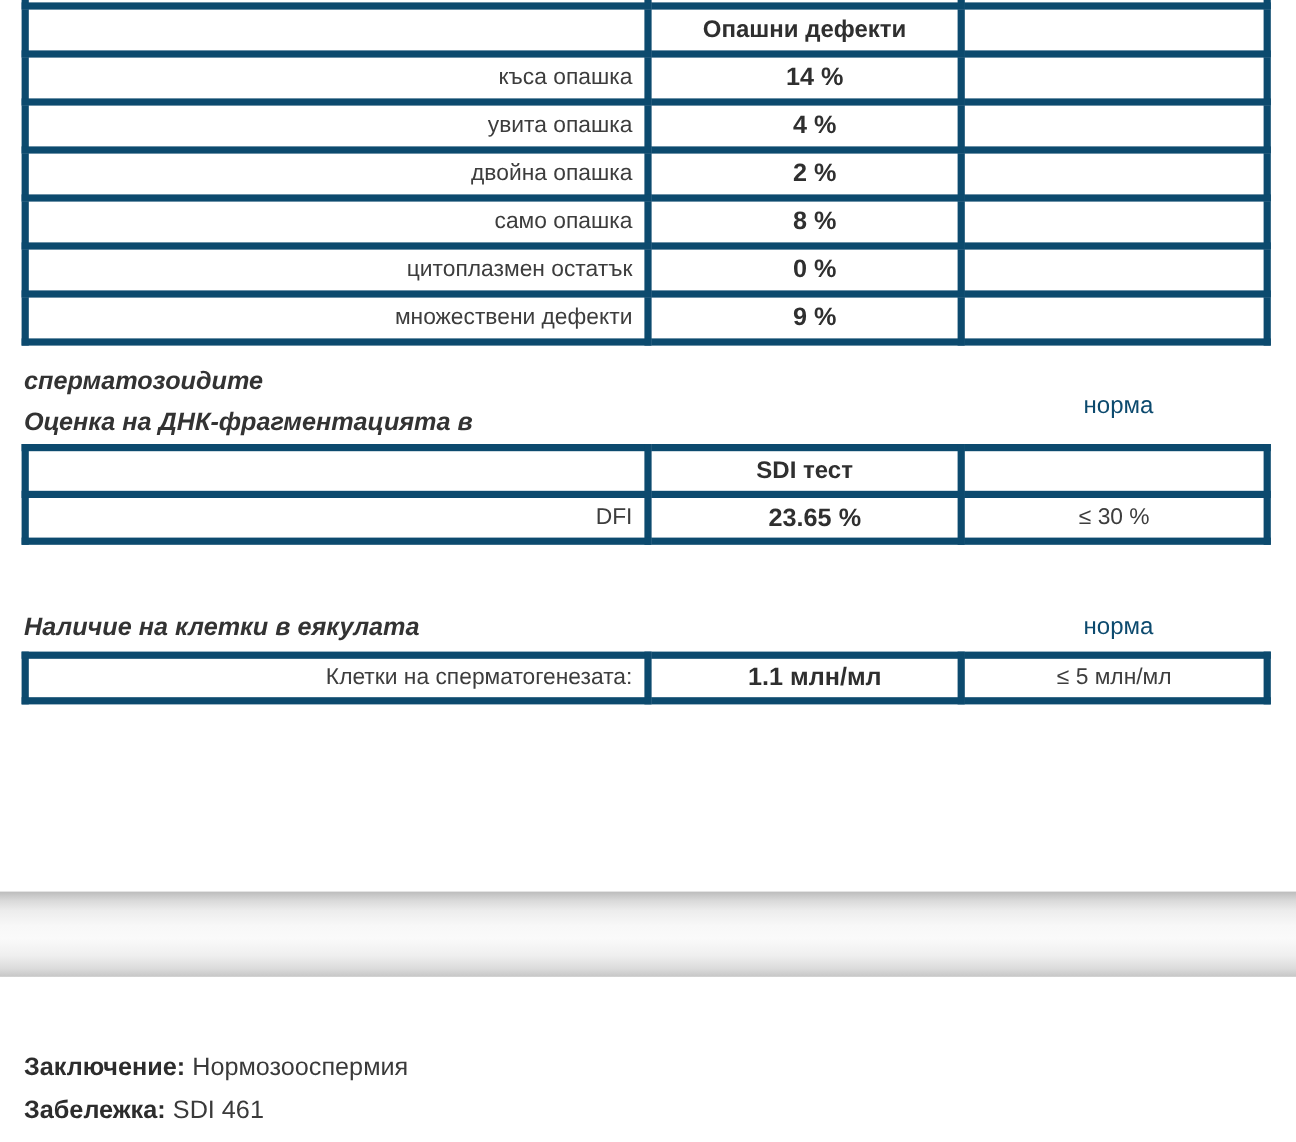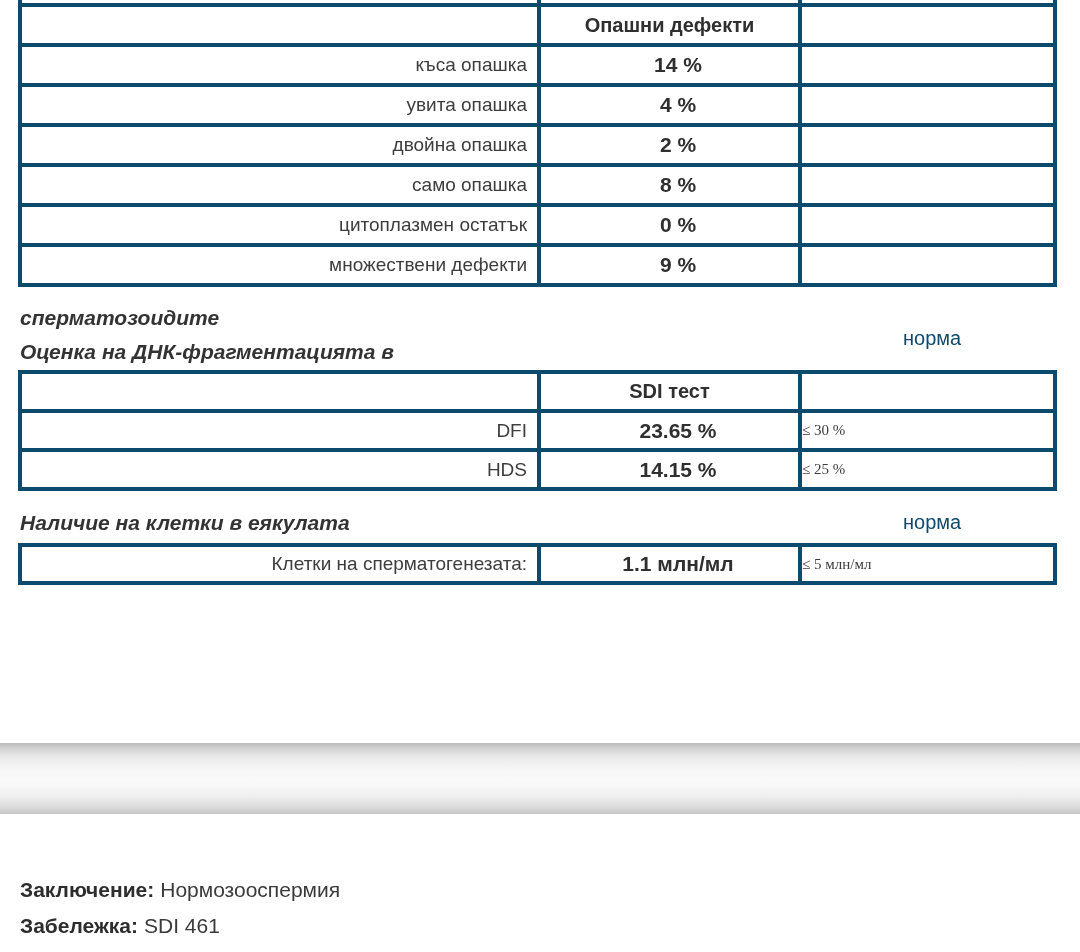--- a/index.html
+++ b/index.html
@@ -13,28 +13,28 @@
     color: #383838;
     overflow: hidden;
   }
   table.tbl {
     position: absolute;
     left: 18px;
     width: 1035px;
     border-collapse: collapse;
     table-layout: fixed;
   }
-  .tbl td { border: 4px solid #0c4a6e; padding: 0; overflow: hidden; }
+  .tbl td { border: 6px solid #0c4a6e; padding: 0; overflow: hidden; }
   .col-label { width: 519px; }
   .col-value { width: 261px; }
   .col-norm  { width: 255px; }
   .tbl td.lbl { text-align: right; padding-right: 10px; font-size: 19px; color: #3d3d3d; }
   .tbl td.val { text-align: center; font-weight: bold; font-size: 21px; color: #2f2f2f; padding-left: 17px; }
   .tbl td.hdr { text-align: center; font-weight: bold; font-size: 20px; color: #2f2f2f; }
-  .tbl td.norm { font-size: 15px; color: #3d3d3d; font-family: Liberation Serif, serif; }
+  .tbl td.norm { text-align: center; font-size: 19px; color: #3d3d3d; }
 
   #tail-table { top: 0; }
   #tail-table tr { height: 40px; }
   #tail-table tr.partial-row { height: 5px; }
   #tail-table tr.partial-row td { border-top: none; }
 
   #sdi-table { top: 370px; }
   #sdi-table tr { height: 39px; }
 
   #cells-table { top: 543px; }
@@ -149,25 +149,20 @@
         <tr>
       <td></td>
       <td class="hdr">SDI тест</td>
       <td></td>
     </tr>
     <tr>
       <td class="lbl">DFI</td>
       <td class="val">23.65 %</td>
       <td class="norm">≤ 30 %</td>
     </tr>
-    <tr>
-      <td class="lbl">HDS</td>
-      <td class="val">14.15 %</td>
-      <td class="norm">≤ 25 %</td>
-    </tr>
   </tbody>
     </table>
 
   <div class="section-title" id="cells-title">Наличие на клетки в еякулата</div>
   <div class="status-text" id="cells-status">норма</div>
 
   <table class="tbl" id="cells-table">
     <colgroup>
       <col class="col-label">
         <col class="col-value">

